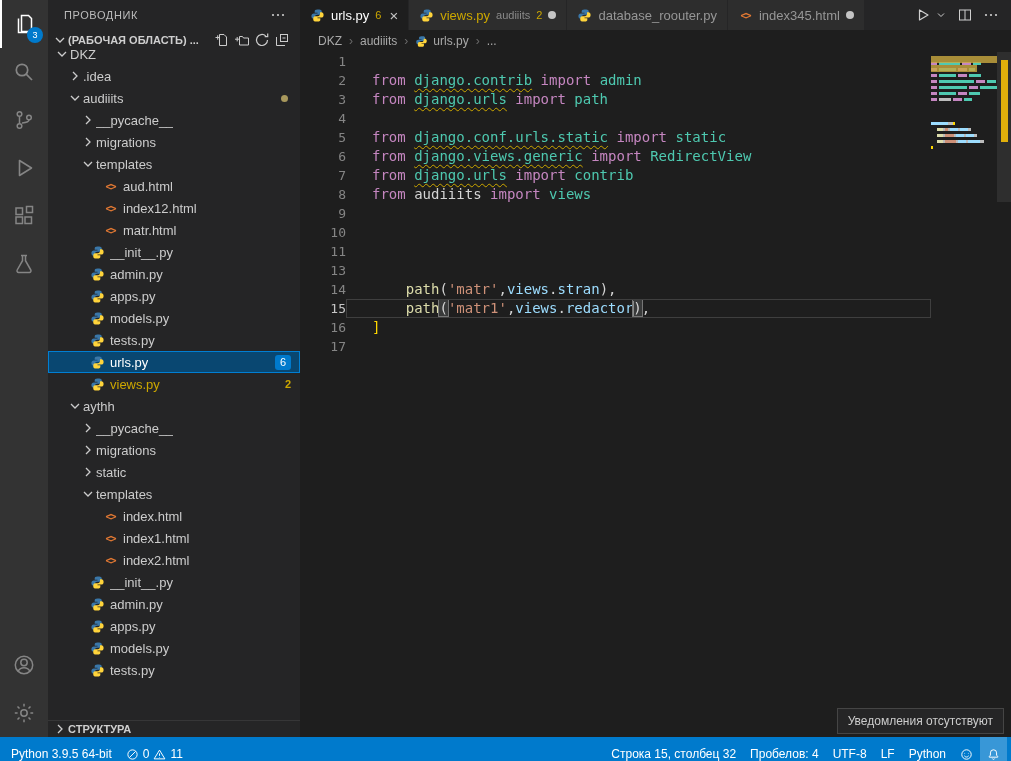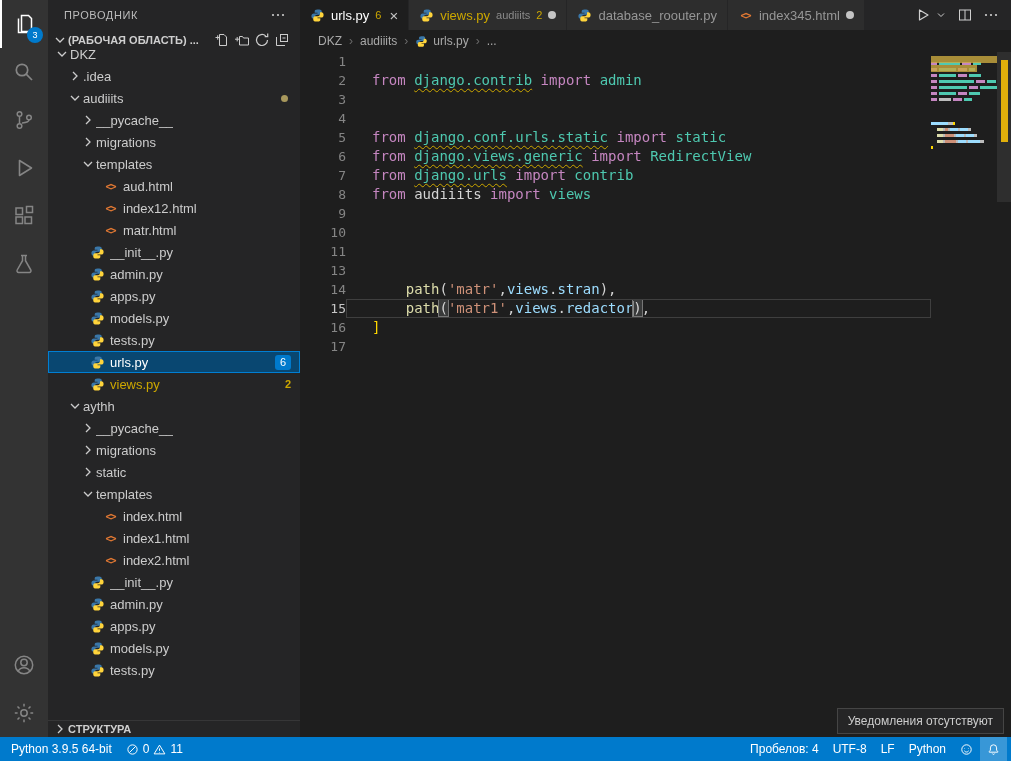--- a/index.html
+++ b/index.html
@@ -100,21 +100,21 @@
   .mm-line{height:6px;display:flex;align-items:center;}
   .mm-tok{height:3px;display:inline-block;}
   .mm-band{position:absolute;background:#caa93e;opacity:.8;}
   .overview-ruler{position:absolute;right:0;top:0;bottom:0;width:14px;}
   .ruler-slider{position:absolute;left:0;right:0;top:0;height:150px;background:rgba(121,121,121,.18);}
   .ruler-warn{position:absolute;top:8px;right:3px;width:7px;height:82px;background:#e0af0b;}
 
   
   .status-bar{position:absolute;left:0;right:0;bottom:0;height:24px;background:#007acc;color:#ffffff;
     display:flex;align-items:center;font-size:12px;padding:0 4px;}
-  .sb-item{display:flex;align-items:center;gap:4px;padding:0 7px;height:100%;cursor:pointer;white-space:nowrap;}
+  .sb-item{display:flex;align-items:flex-end;gap:4px;padding:0 7px;height:100%;cursor:pointer;white-space:nowrap;}
   .sb-item .icon{width:13px;height:13px;}
   .sb-right{margin-left:auto;display:flex;height:100%;}
   .sb-item.bell{background:rgba(255,255,255,.22);}
 
   .toast{position:absolute;right:7px;bottom:27px;background:#252526;border:1px solid #454545;
     color:#cccccc;font-size:12px;padding:5px 10px;}
 </style>
 </head>
 <body>
 
@@ -616,21 +616,21 @@
         </span>
         <span class="bc-sep">›</span>
         <span class="bc-item">
           <span>...</span>
         </span>
       </div>
     <div class="code-region">
       <div id="code-lines">
           <div class="code-line "><span class="ln">1</span><span class="code-text"></span></div>
           <div class="code-line "><span class="ln">2</span><span class="code-text"><span class="tok kw">from</span><span class="tok pl"> </span><span class="tok mod sq">django.contrib</span><span class="tok pl"> </span><span class="tok kw">import</span><span class="tok pl"> </span><span class="tok mod">admin</span></span></div>
-          <div class="code-line "><span class="ln">3</span></div>
+          <div class="code-line "><span class="ln">3</span><span class="code-text"><span class="tok kw">from</span><span class="tok pl"> </span><span class="tok mod sq">django.urls</span><span class="tok pl"> </span><span class="tok kw">import</span><span class="tok pl"> </span><span class="tok mod">path</span></span></div>
           <div class="code-line "><span class="ln">4</span></div>
           <div class="code-line "><span class="ln">5</span><span class="code-text"><span class="tok kw">from</span><span class="tok pl"> </span><span class="tok mod sq">django.conf.urls.static</span><span class="tok pl"> </span><span class="tok kw">import</span><span class="tok pl"> </span><span class="tok mod">static</span></span></div>
           <div class="code-line "><span class="ln">6</span><span class="code-text"><span class="tok kw">from</span><span class="tok pl"> </span><span class="tok mod sq">django.views.generic</span><span class="tok pl"> </span><span class="tok kw">import</span><span class="tok pl"> </span><span class="tok mod">RedirectView</span></span></div>
           <div class="code-line "><span class="ln">7</span><span class="code-text"><span class="tok kw">from</span><span class="tok pl"> </span><span class="tok mod sq">django.urls</span><span class="tok pl"> </span><span class="tok kw">import</span><span class="tok pl"> </span><span class="tok mod">contrib</span></span></div>
           <div class="code-line "><span class="ln">8</span><span class="code-text"><span class="tok kw">from</span><span class="tok pl"> </span><span class="tok pl">audiiits</span><span class="tok pl"> </span><span class="tok kw">import</span><span class="tok pl"> </span><span class="tok mod">views</span></span></div>
           <div class="code-line "><span class="ln">9</span><span class="code-text"></span></div>
           <div class="code-line "><span class="ln">10</span><span class="code-text"></span></div>
           <div class="code-line "><span class="ln">11</span><span class="code-text"></span></div>
           <div class="code-line "><span class="ln">13</span></div>
           <div class="code-line "><span class="ln">14</span><span class="code-text"><span class="tok pl">    </span><span class="tok fn">path</span><span class="tok pl">(</span><span class="tok str">'matr'</span><span class="tok pl">,</span><span class="tok var">views</span><span class="tok pl">.</span><span class="tok var">stran</span><span class="tok pl">),</span></span></div>
@@ -775,20 +775,23 @@
         <svg viewBox="0 0 16 16" fill="none" stroke="currentColor" stroke-width="1.2">
             <path d="M8 2.6 14.6 13.4H1.4z" stroke-linejoin="round"></path>
             <path d="M8 6.6v3"></path>
             <path d="M8 11.2v.6"></path>
           </svg>
       </span>
       <span>11</span>
     </div>
     <div class="sb-right">
       <div class="sb-item">
+          <span>Строка 15, столбец 32</span>
+        </div>
+      <div class="sb-item">
           <span>Пробелов: 4</span>
         </div>
       <div class="sb-item">
           <span>UTF-8</span>
         </div>
       <div class="sb-item">
           <span>LF</span>
         </div>
       <div class="sb-item">
           <span>Python</span>

